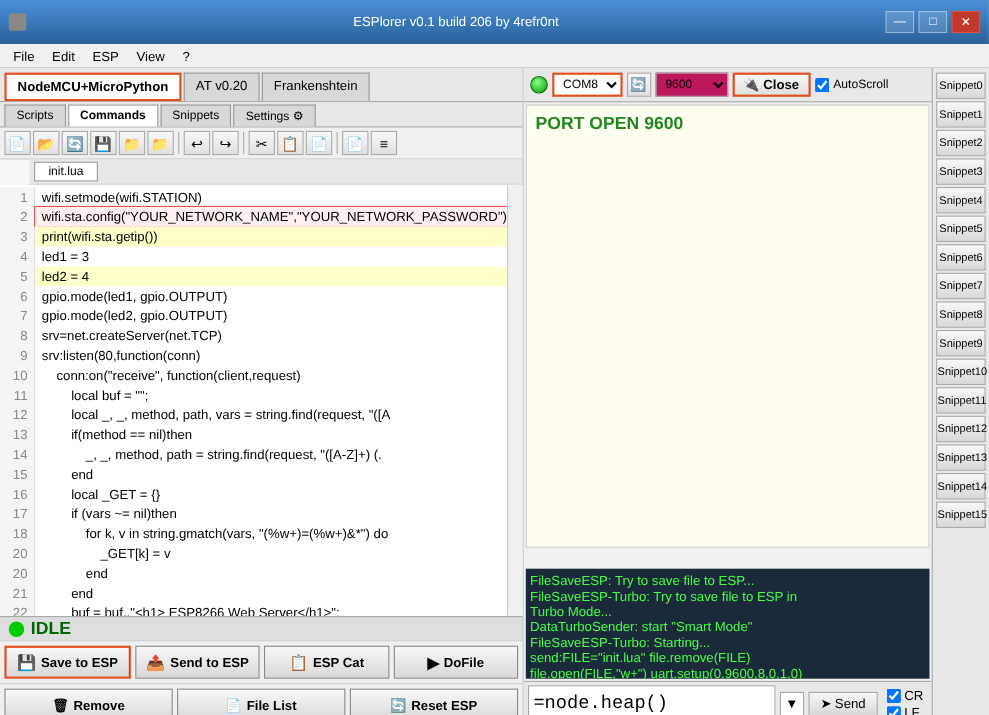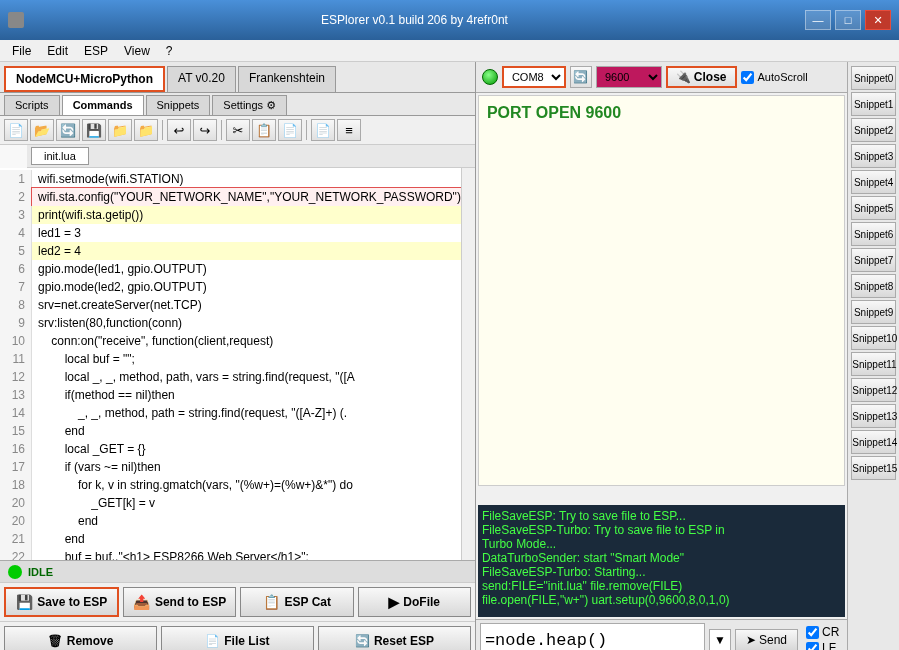--- a/index.html
+++ b/index.html
@@ -190,21 +190,21 @@
       display: flex;
       align-items: center;
       padding: 0 8px;
     }
     .status-indicator {
       width: 14px; height: 14px;
       border-radius: 50%;
       background: #00cc00;
       margin-right: 6px;
     }
-    .status-text { font-size: 11px; font-weight: bold; color: #006600; }
+    .status-text { font-size: 16px; font-weight: bold; color: #006600; }
 
     
     .bottom-buttons {
       display: flex;
       padding: 4px 4px;
       gap: 4px;
       background: #f0f0f0;
       border-top: 1px solid #ccc;
     }
     .bottom-btn {
@@ -299,21 +299,21 @@
     .terminal-content {
       flex: 1;
       padding: 8px;
       overflow-y: auto;
       color: #006600;
       font-weight: bold;
     }
 
     
     .log-area {
-      height: 112px;
+      height: 100px;
       background: #1a2a3a;
       margin: 17px 2px 2px;
       overflow: hidden;
       font-family: 'Courier New', monospace;
       font-size: 10px;
       color: #88aaff;
       padding: 4px;
       display: flex;
       flex-direction: column;
     }

